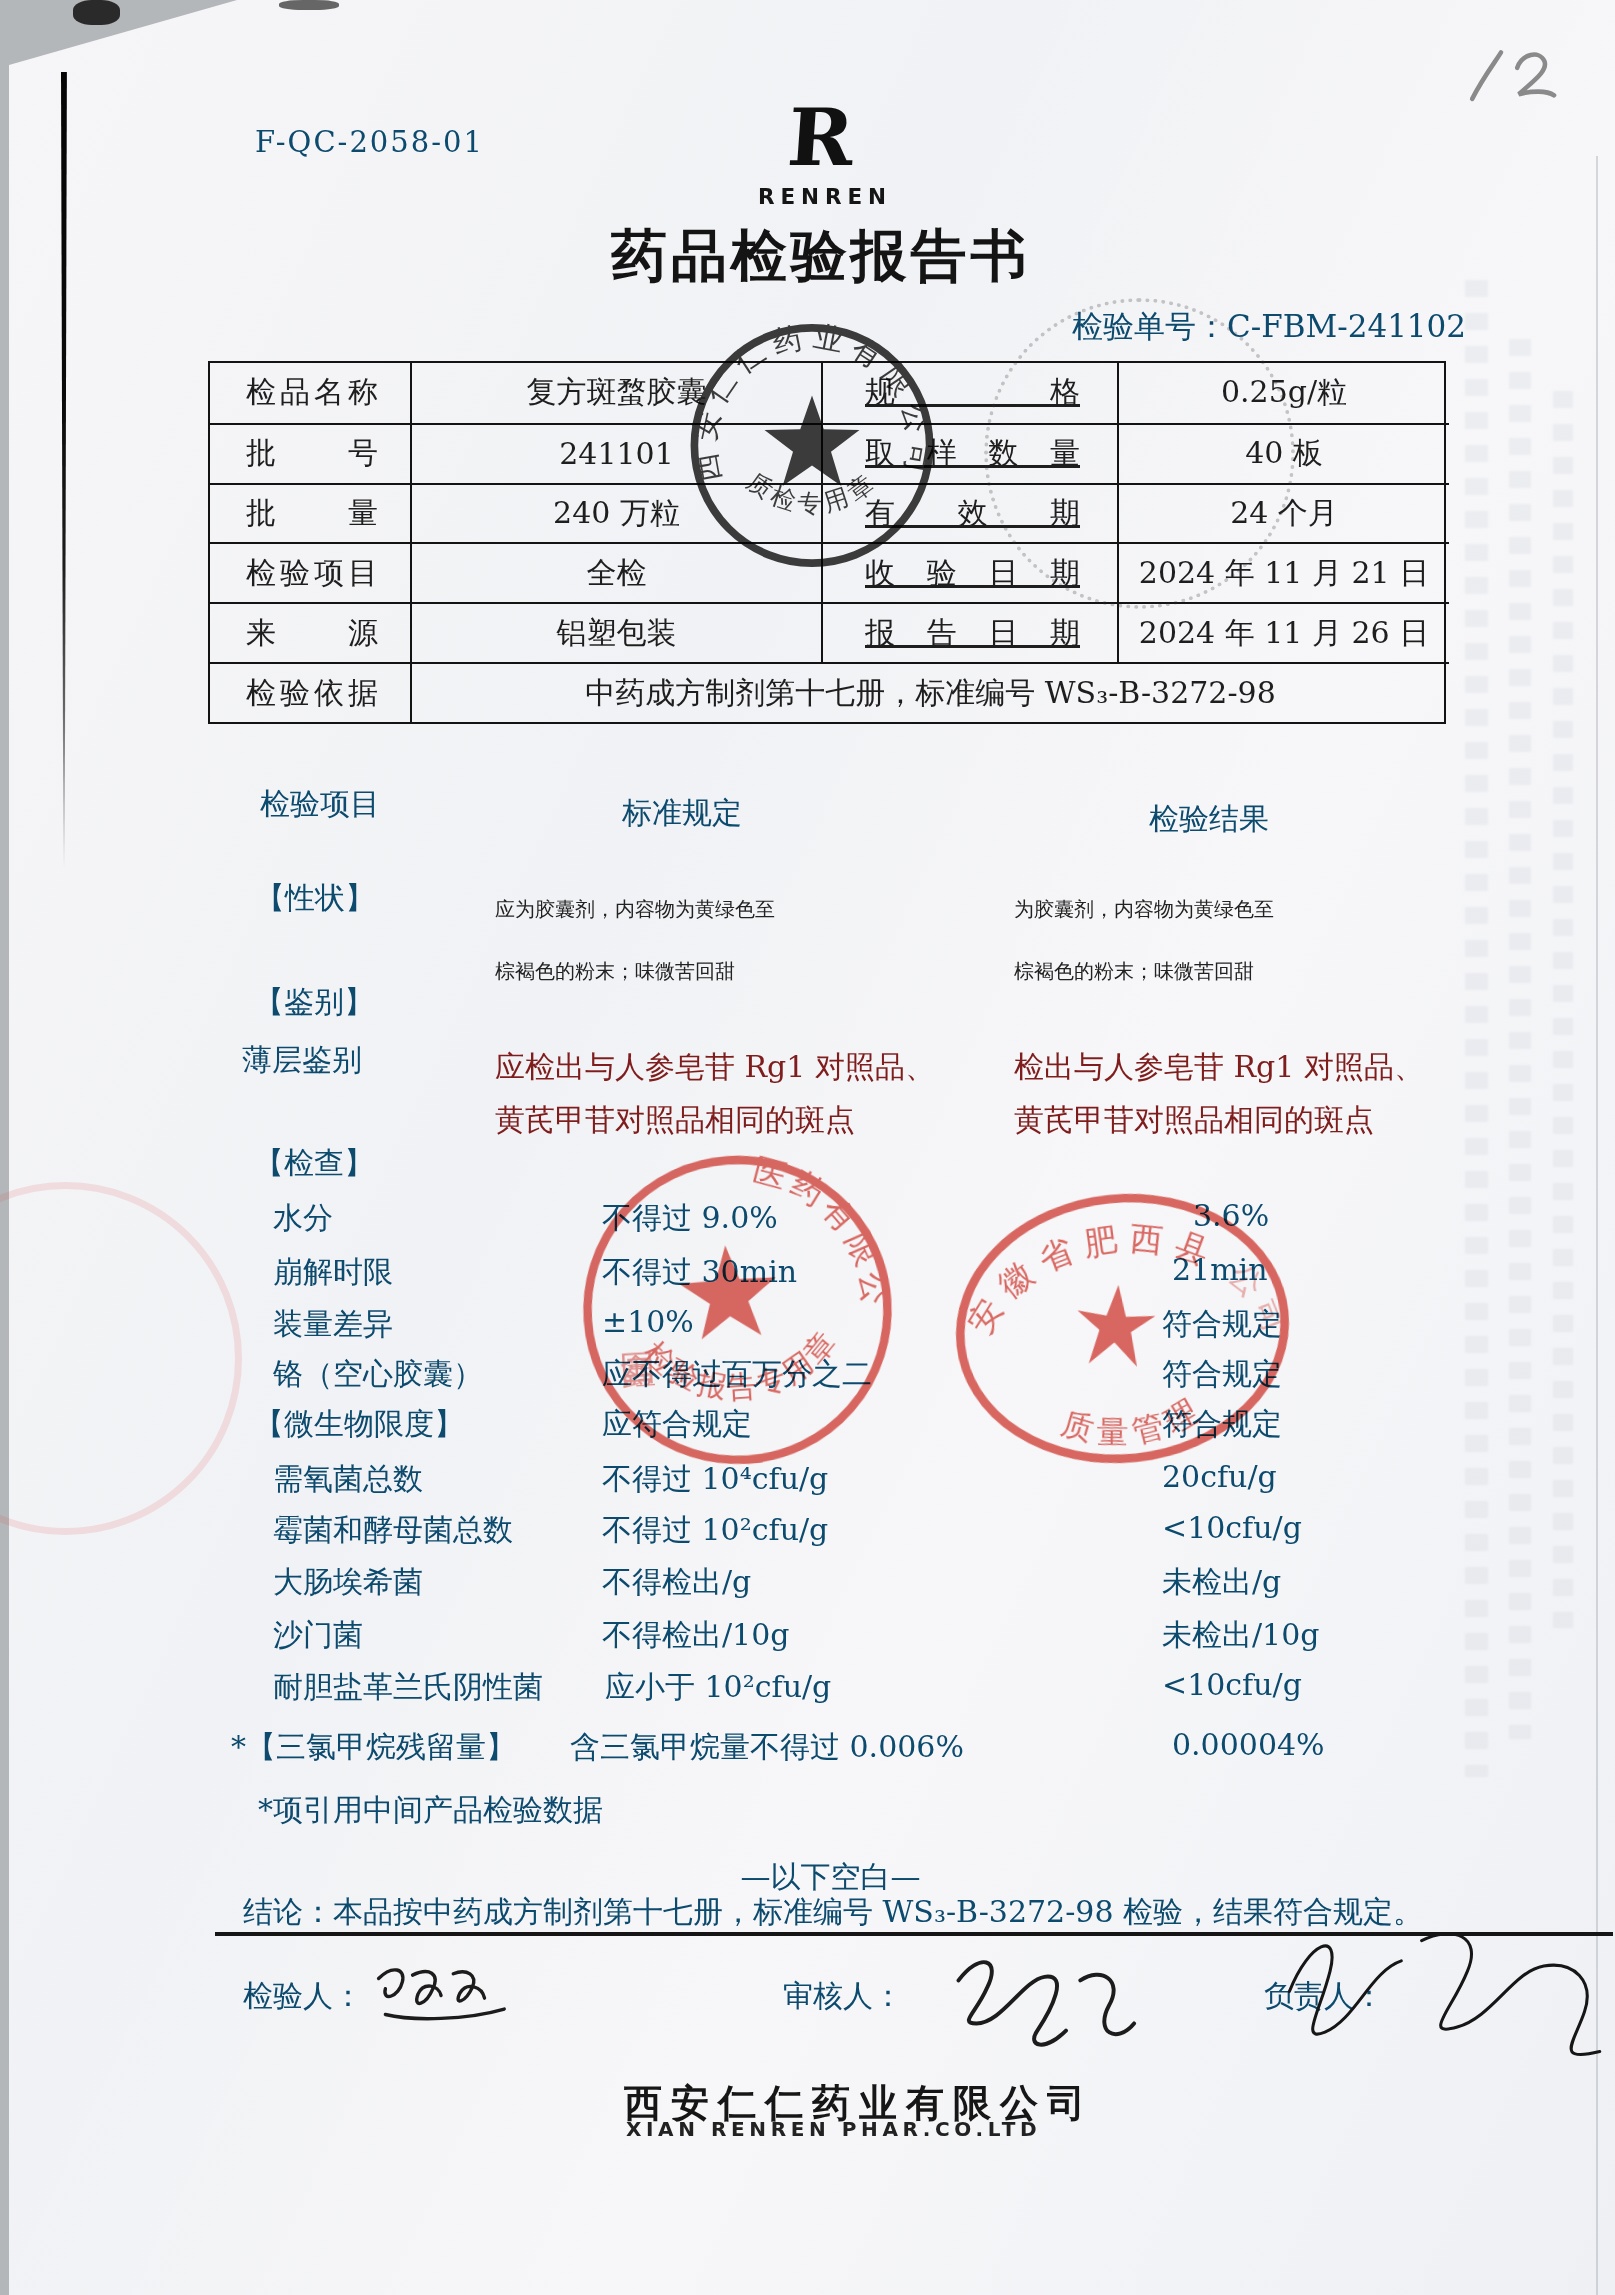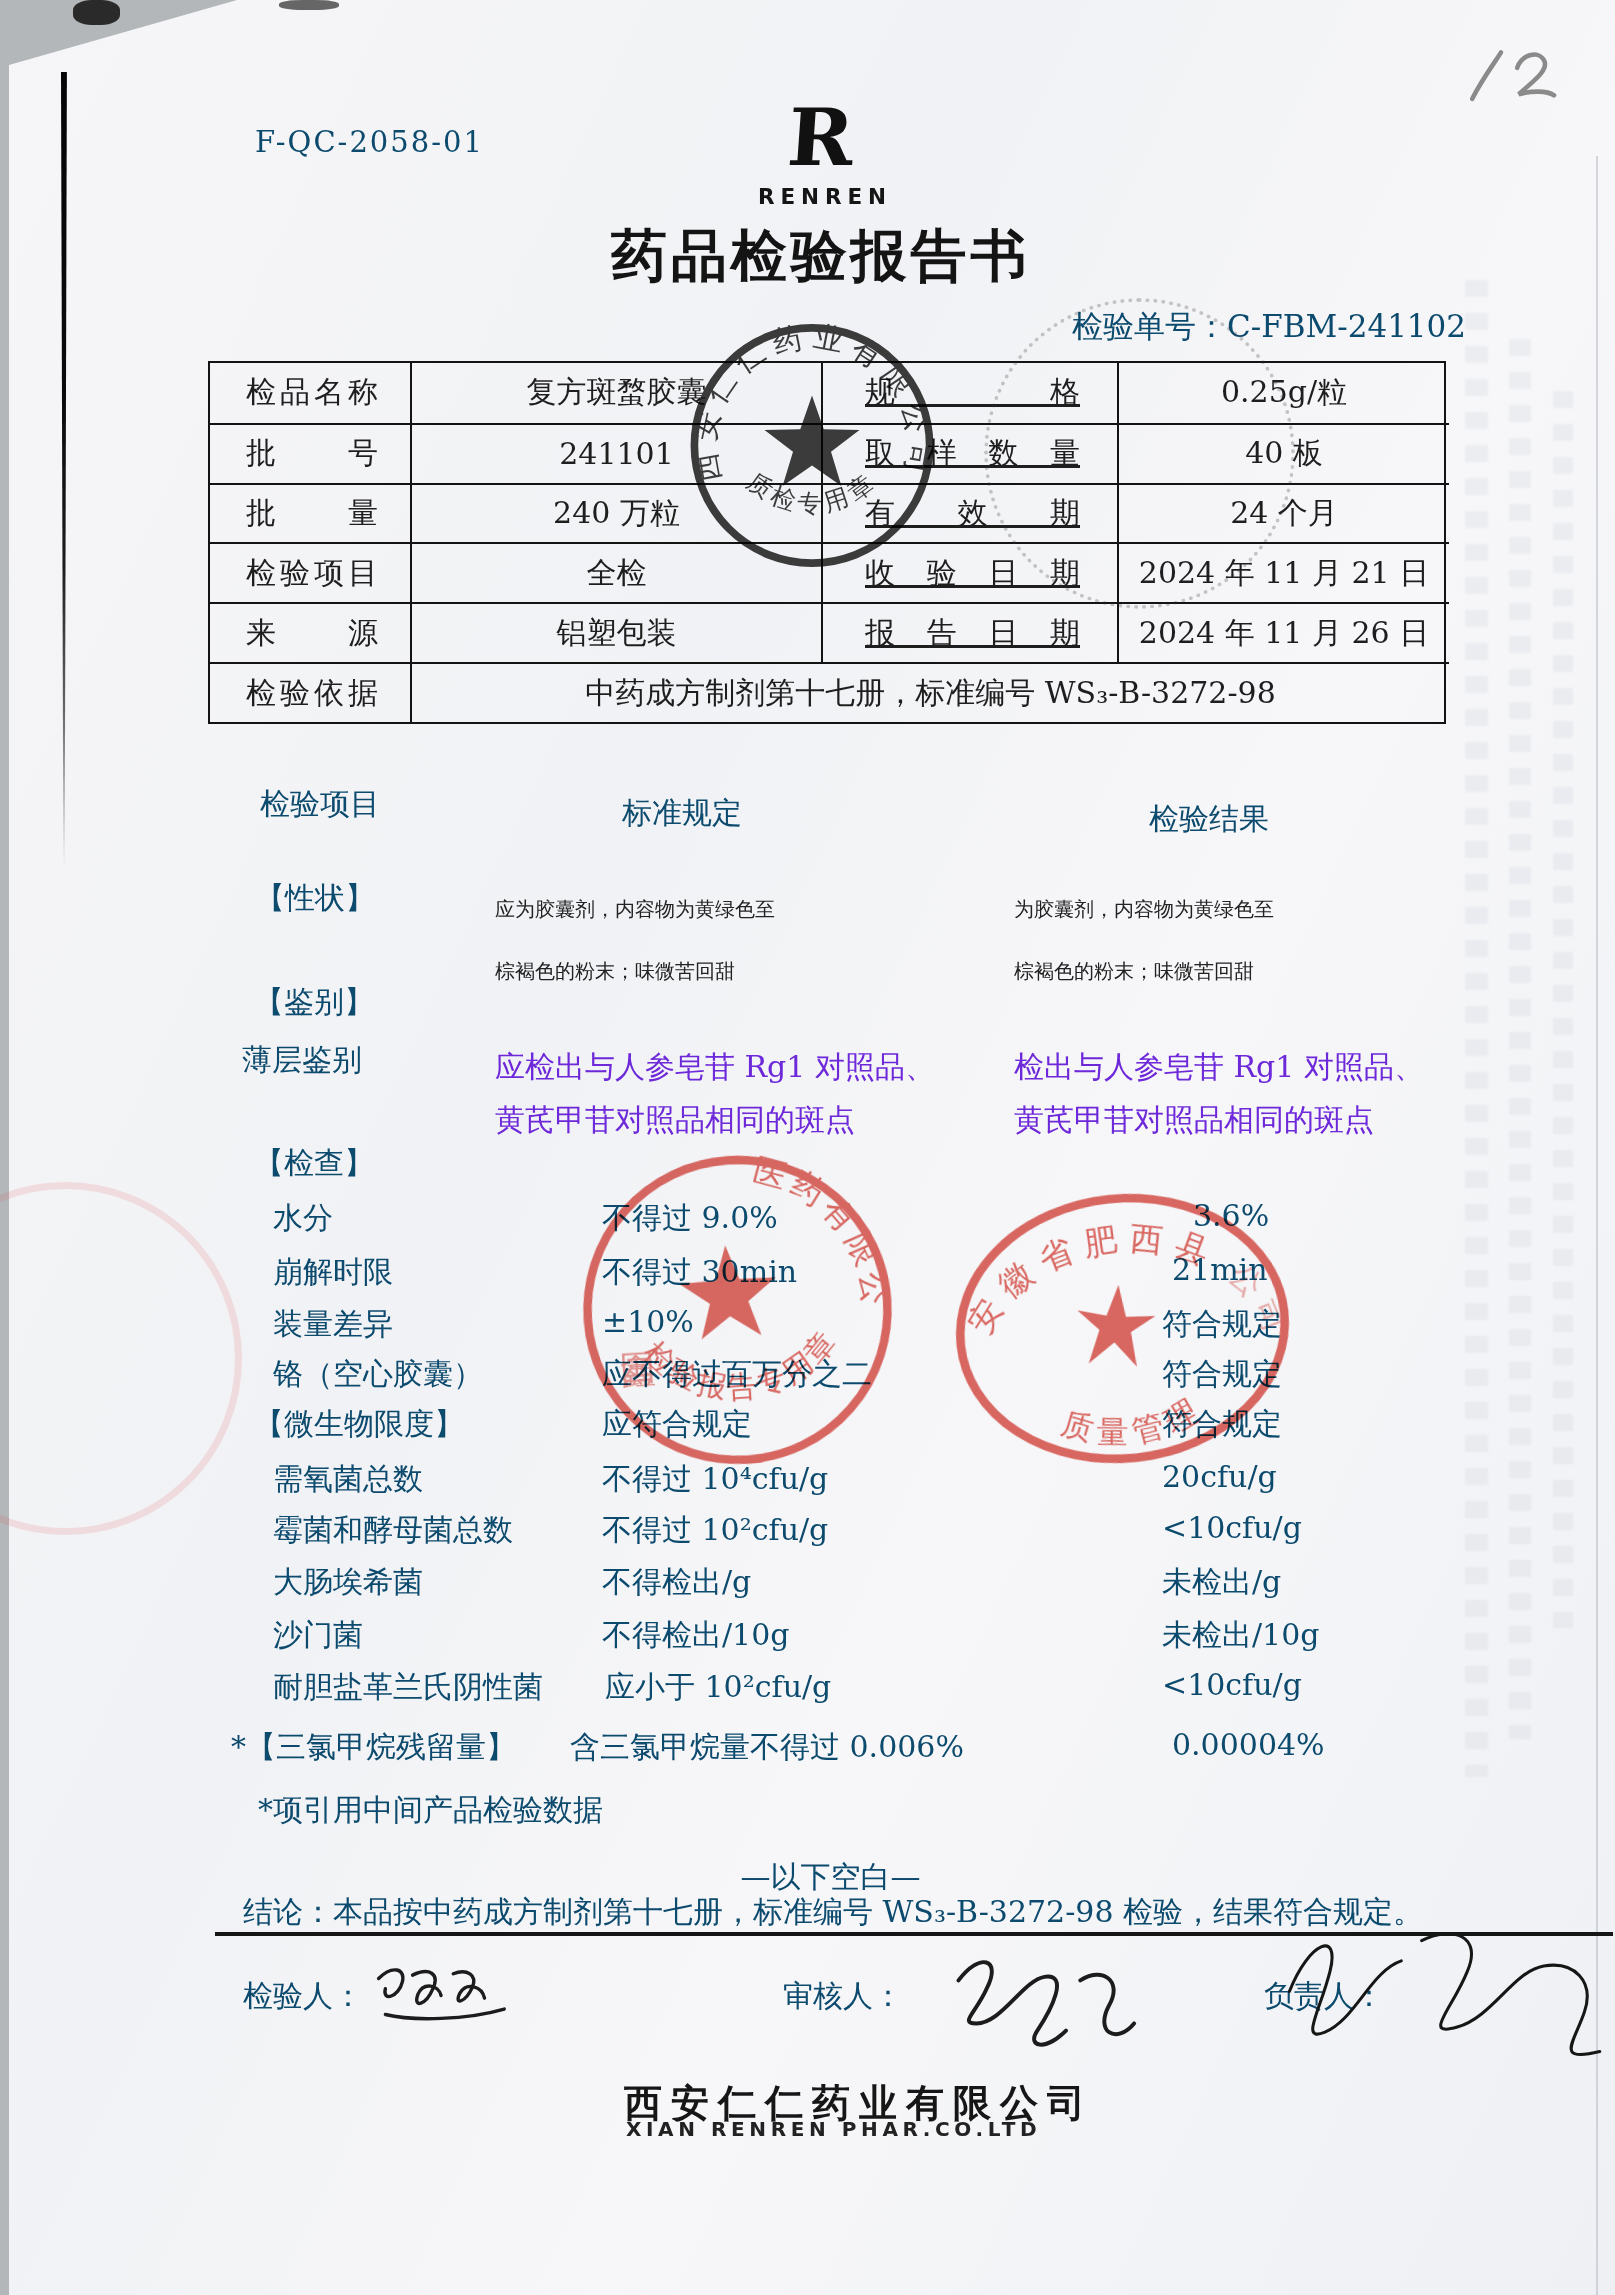--- a/index.html
+++ b/index.html
@@ -24,21 +24,21 @@
     background:linear-gradient(to bottom,#050505 0%,#0a0a0a 40%,#1c1c1c 62%,rgba(25,25,25,.65) 80%,rgba(25,25,25,0) 100%);
     clip-path:polygon(0 0,100% 0,62% 100%,40% 100%);
   }
   .fold-line{position:absolute;left:1596px;top:156px;width:2px;height:2139px;background:rgba(125,130,142,.28);}
   .t{position:absolute;white-space:nowrap;color:#0c4a6e;}
   .title{font-size:56px;font-weight:bold;letter-spacing:3.9px;color:#141414;}
   .h46{font-size:30px;}
   .h48{font-size:31px;}
   .h44{font-size:29px;}
   .block{position:absolute;color:#222;font-size:20px;line-height:62px;white-space:nowrap;}
-  .block2{position:absolute;color:#6d28d9;font-size:30px;line-height:53px;white-space:nowrap;}
+  .block2{position:absolute;color:#7f1d1d;font-size:30px;line-height:53px;white-space:nowrap;}
   
   .itable{
     position:absolute;left:208px;top:361px;width:1238px;height:363px;
     border:2.6px solid #131313;box-sizing:border-box;
     display:grid;grid-template-columns:200px 411px 296px 332px;
     grid-template-rows:repeat(6,1fr);
   }
   .cell{border-left:2px solid #131313;border-top:2px solid #131313;display:flex;align-items:center;box-sizing:border-box;font-size:30px;}
   .cell.nl{border-left:none;}
   .cell.nt{border-top:none;}

